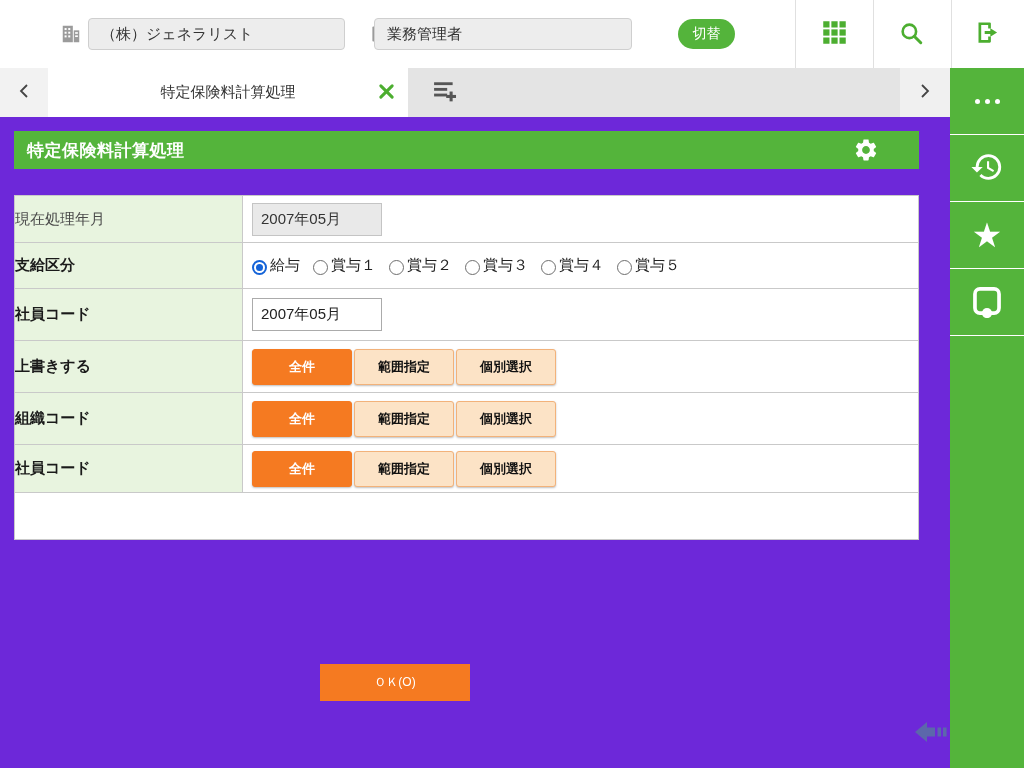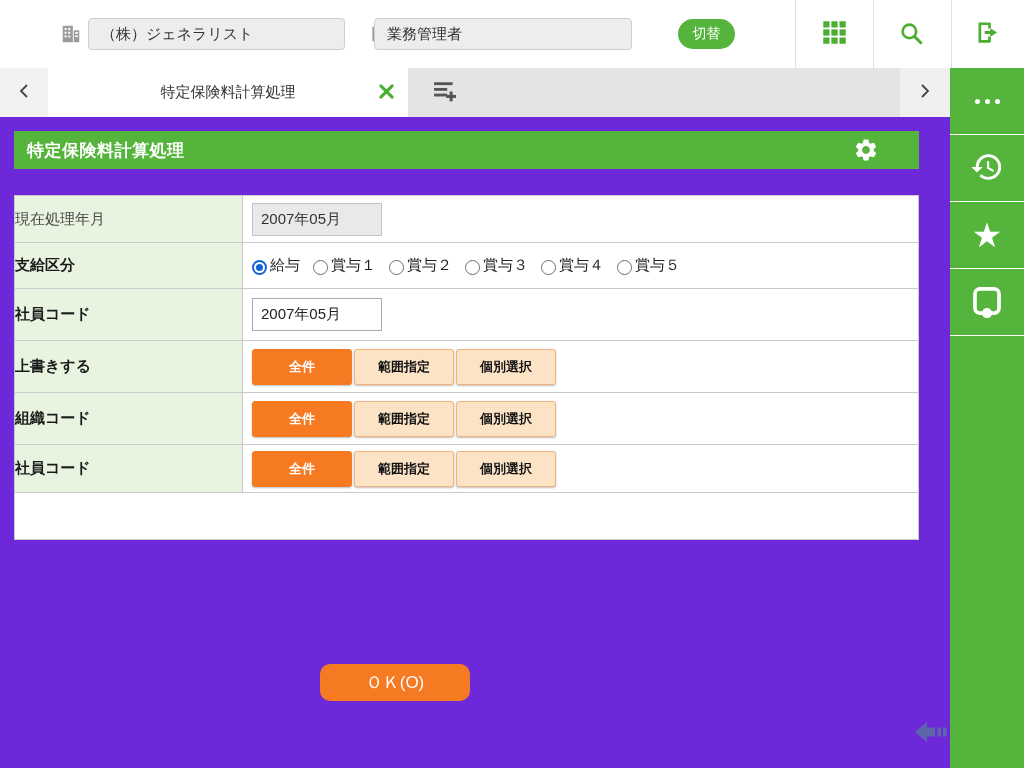--- a/index.html
+++ b/index.html
@@ -52,21 +52,21 @@
   .radio{width:15px;height:15px;border:1px solid #6E6E6E;border-radius:50%;background:#fff;display:inline-block;margin-right:3px;position:relative}
   .radio.checked{width:15px;height:15px;border:2px solid #1463D8}
   .radio.checked::after{content:"";position:absolute;left:2px;top:2px;width:7px;height:7px;border-radius:50%;background:#1463D8}
   .opt.wide .radio{margin-right:8px}
 
   .sel-btn{min-width:100px;height:36px;margin-right:2px;font-size:13px;font-weight:bold;border-radius:3px;cursor:pointer;font-family:inherit;box-shadow:0 1px 2px rgba(0,0,0,.25)}
   .sel-btn.filled{background:#F57A21;border:1px solid #F57A21;color:#fff}
   .sel-btn.outline{background:#FCE3C6;border:1px solid #F2B27A;color:#111}
 
   .actions{position:absolute;left:320px;top:664px;display:flex;gap:10px}
-  .action-btn{height:37px;border:none;border-radius:10px;background:#F57A21;color:#fff;font-size:17px;cursor:pointer;font-family:inherit}
+  .action-btn{height:37px;border:none;border-radius:0;background:#F57A21;color:#fff;font-size:12px;cursor:pointer;font-family:inherit}
   .action-btn.ok{width:150px}
   .action-btn.cancel{width:143px}
 
   .collapse-btn{position:absolute;left:914px;top:719px;width:34px;height:28px;border:none;background:transparent;cursor:pointer;padding:0}
 </style>
 </head>
 <body>
 
 <div class="screen">
 

